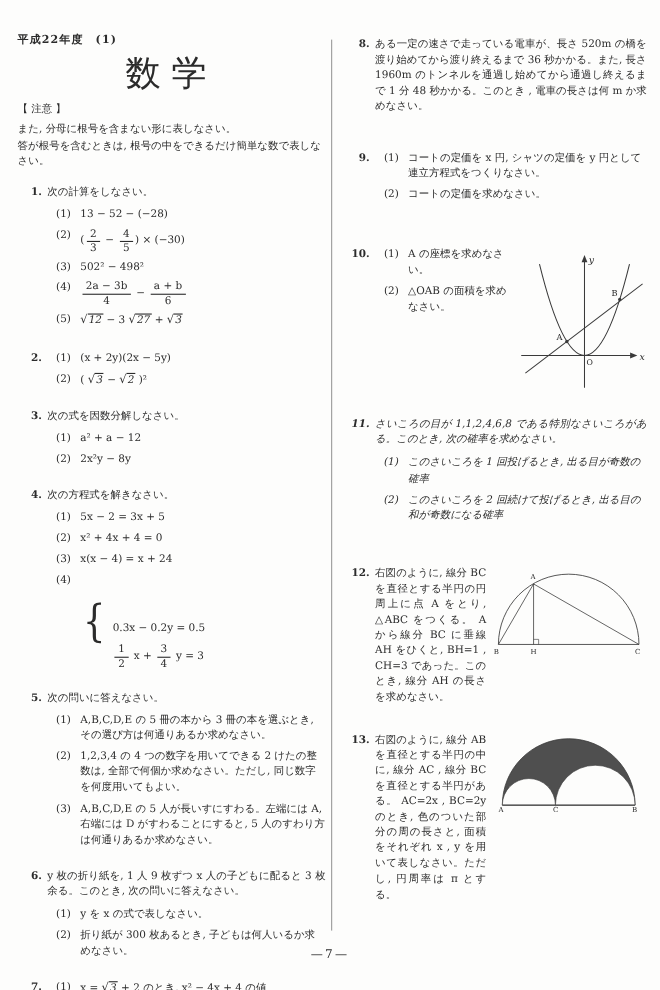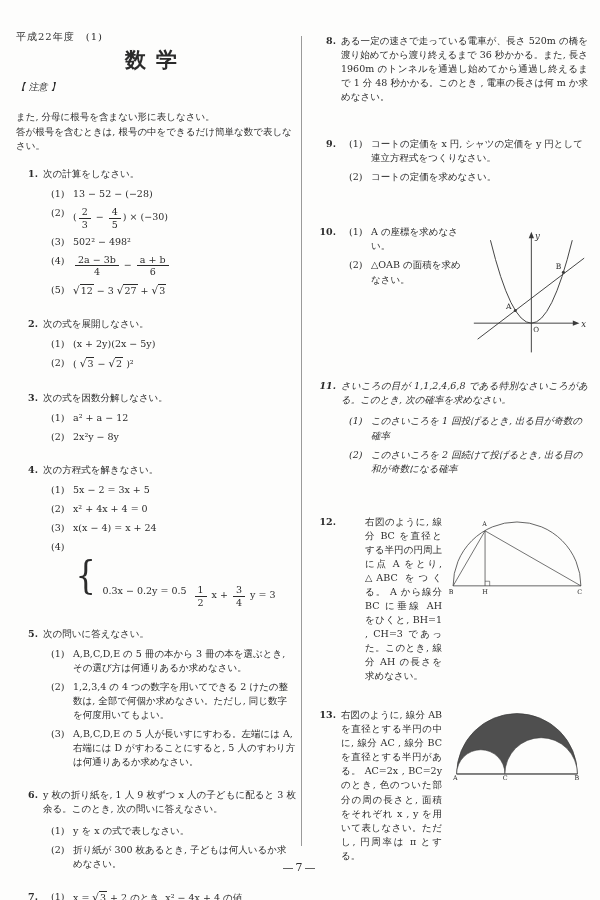--- a/index.html
+++ b/index.html
@@ -5,45 +5,45 @@
   html,body{margin:0;padding:0;}
   body{
     width:600px;height:900px;overflow:hidden;position:relative;
     background:#fdfdfc;color:#2b2b2b;
     font-family:"DejaVu Serif","Liberation Serif",serif;
     font-size:9.5px;line-height:1.48;
   }
   .divider{position:absolute;left:301px;top:36px;height:810px;width:1px;background:#9a9a9a;}
   .col-left{position:absolute;left:16px;top:30px;width:280px;}
   .col-right{position:absolute;left:314px;top:34px;width:274px;}
-  .hdr{font-size:10px;letter-spacing:1px;}
-  .title{text-align:center;font-size:21px;font-weight:700;letter-spacing:10px;margin:2px 0 8px 0;line-height:1.2;}
-  .notice-label{margin-bottom:16px;font-style:italic;}
+  .hdr{font-size:10px;letter-spacing:1px;font-weight:bold;}
+  .title{text-align:center;font-size:32px;font-weight:400;letter-spacing:10px;margin:2px 0 8px 0;line-height:1.2;}
+  .notice-label{margin-bottom:4px;}
   .notice p{margin:0 0 1px 0;}
   .notice{margin-bottom:14px;}
   .prob{display:flex;margin-bottom:12px;}  .prob.mb14{margin-bottom:14px;}
-  .prob.mb18{margin-bottom:18px;gap:24px;} .prob.mb26{margin-bottom:26px;}
+  .prob.mb18{margin-bottom:18px;} .prob.mb26{margin-bottom:26px;}
   .prob.mb34{margin-bottom:34px;font-style:italic;} .prob.mb36{margin-bottom:36px;}
   .pnum{flex:none;width:22px;text-align:right;padding-right:5px;font-weight:bold;}
   .pbody{flex:1;min-width:0;}
   .ptitle{margin-bottom:6px;}
   .items{margin-left:8px;}
   .item{display:flex;margin-bottom:5px;align-items:flex-start;}
   .ilabel{flex:none;width:22px;}
   .ibody{flex:1;min-width:0;}
   .math{white-space:normal;}
   .frac{display:inline-flex;flex-direction:column;align-items:center;vertical-align:middle;margin:0 2px;line-height:1.2;text-align:center;}
   .fnum{display:block;border-bottom:1px solid currentColor;padding:0 3px;}
   .fden{display:block;padding:0 3px;}
-  .sqrt{white-space:nowrap;}
+  .sqrt{white-space:nowrap;font-style:italic;}
   .sqrt .rad{font-size:1.1em;}
   .sqrt .vin{border-top:1px solid currentColor;padding:0 1px;}
   .sys{display:inline-flex;align-items:center;}
   .sysbrace{font-size:40px;font-weight:200;line-height:0.9;margin-right:4px;transform:scaleX(.8);}
-  .sysrows{display:inline-flex;flex-direction:row;gap:6px;margin-top:44px;}
+  .sysrows{display:inline-flex;flex-direction:column;gap:6px;margin-top:44px;}
   .hasfig{position:relative;}
   .fig{position:absolute;top:2px;right:0;}
   .fig10body{padding-right:126px;min-height:140px;}
   .fig12body{padding-right:146px;min-height:96px;}
   .fig13body{padding-right:146px;}
   .lead{margin-bottom:7px;text-align:justify;}
   .footer{position:absolute;left:0;right:0;bottom:24px;text-align:center;font-size:11px;letter-spacing:2px;}
   svg text{font-family:"DejaVu Serif","Liberation Serif",serif;fill:#2b2b2b;}
 </style>
 </head>
@@ -97,21 +97,20 @@
             <span class="ilabel">(5)</span>
             <span class="ibody math"><span class="sqrt"><span class="rad">√</span><span class="vin">12</span></span><span> − 3 </span><span class="sqrt"><span class="rad">√</span><span class="vin">27</span></span><span> + </span><span class="sqrt"><span class="rad">√</span><span class="vin">3</span></span></span>
           </div>
       </div>
     </div>
   </div>
 
   <div class="prob mb14">
     <div class="pnum">2.</div>
     <div class="pbody">
-      <div class="ptitle">次の式を展開しなさい。</div>
       <div class="items">
         <div class="item">
             <span class="ilabel">(1)</span>
             <span class="ibody math"><span>(x + 2y)(2x − 5y)</span></span>
           </div>
         <div class="item">
             <span class="ilabel">(2)</span>
             <span class="ibody math"><span>( </span><span class="sqrt"><span class="rad">√</span><span class="vin">3</span></span><span> − </span><span class="sqrt"><span class="rad">√</span><span class="vin">2</span></span><span> )²</span></span>
           </div>
       </div>

